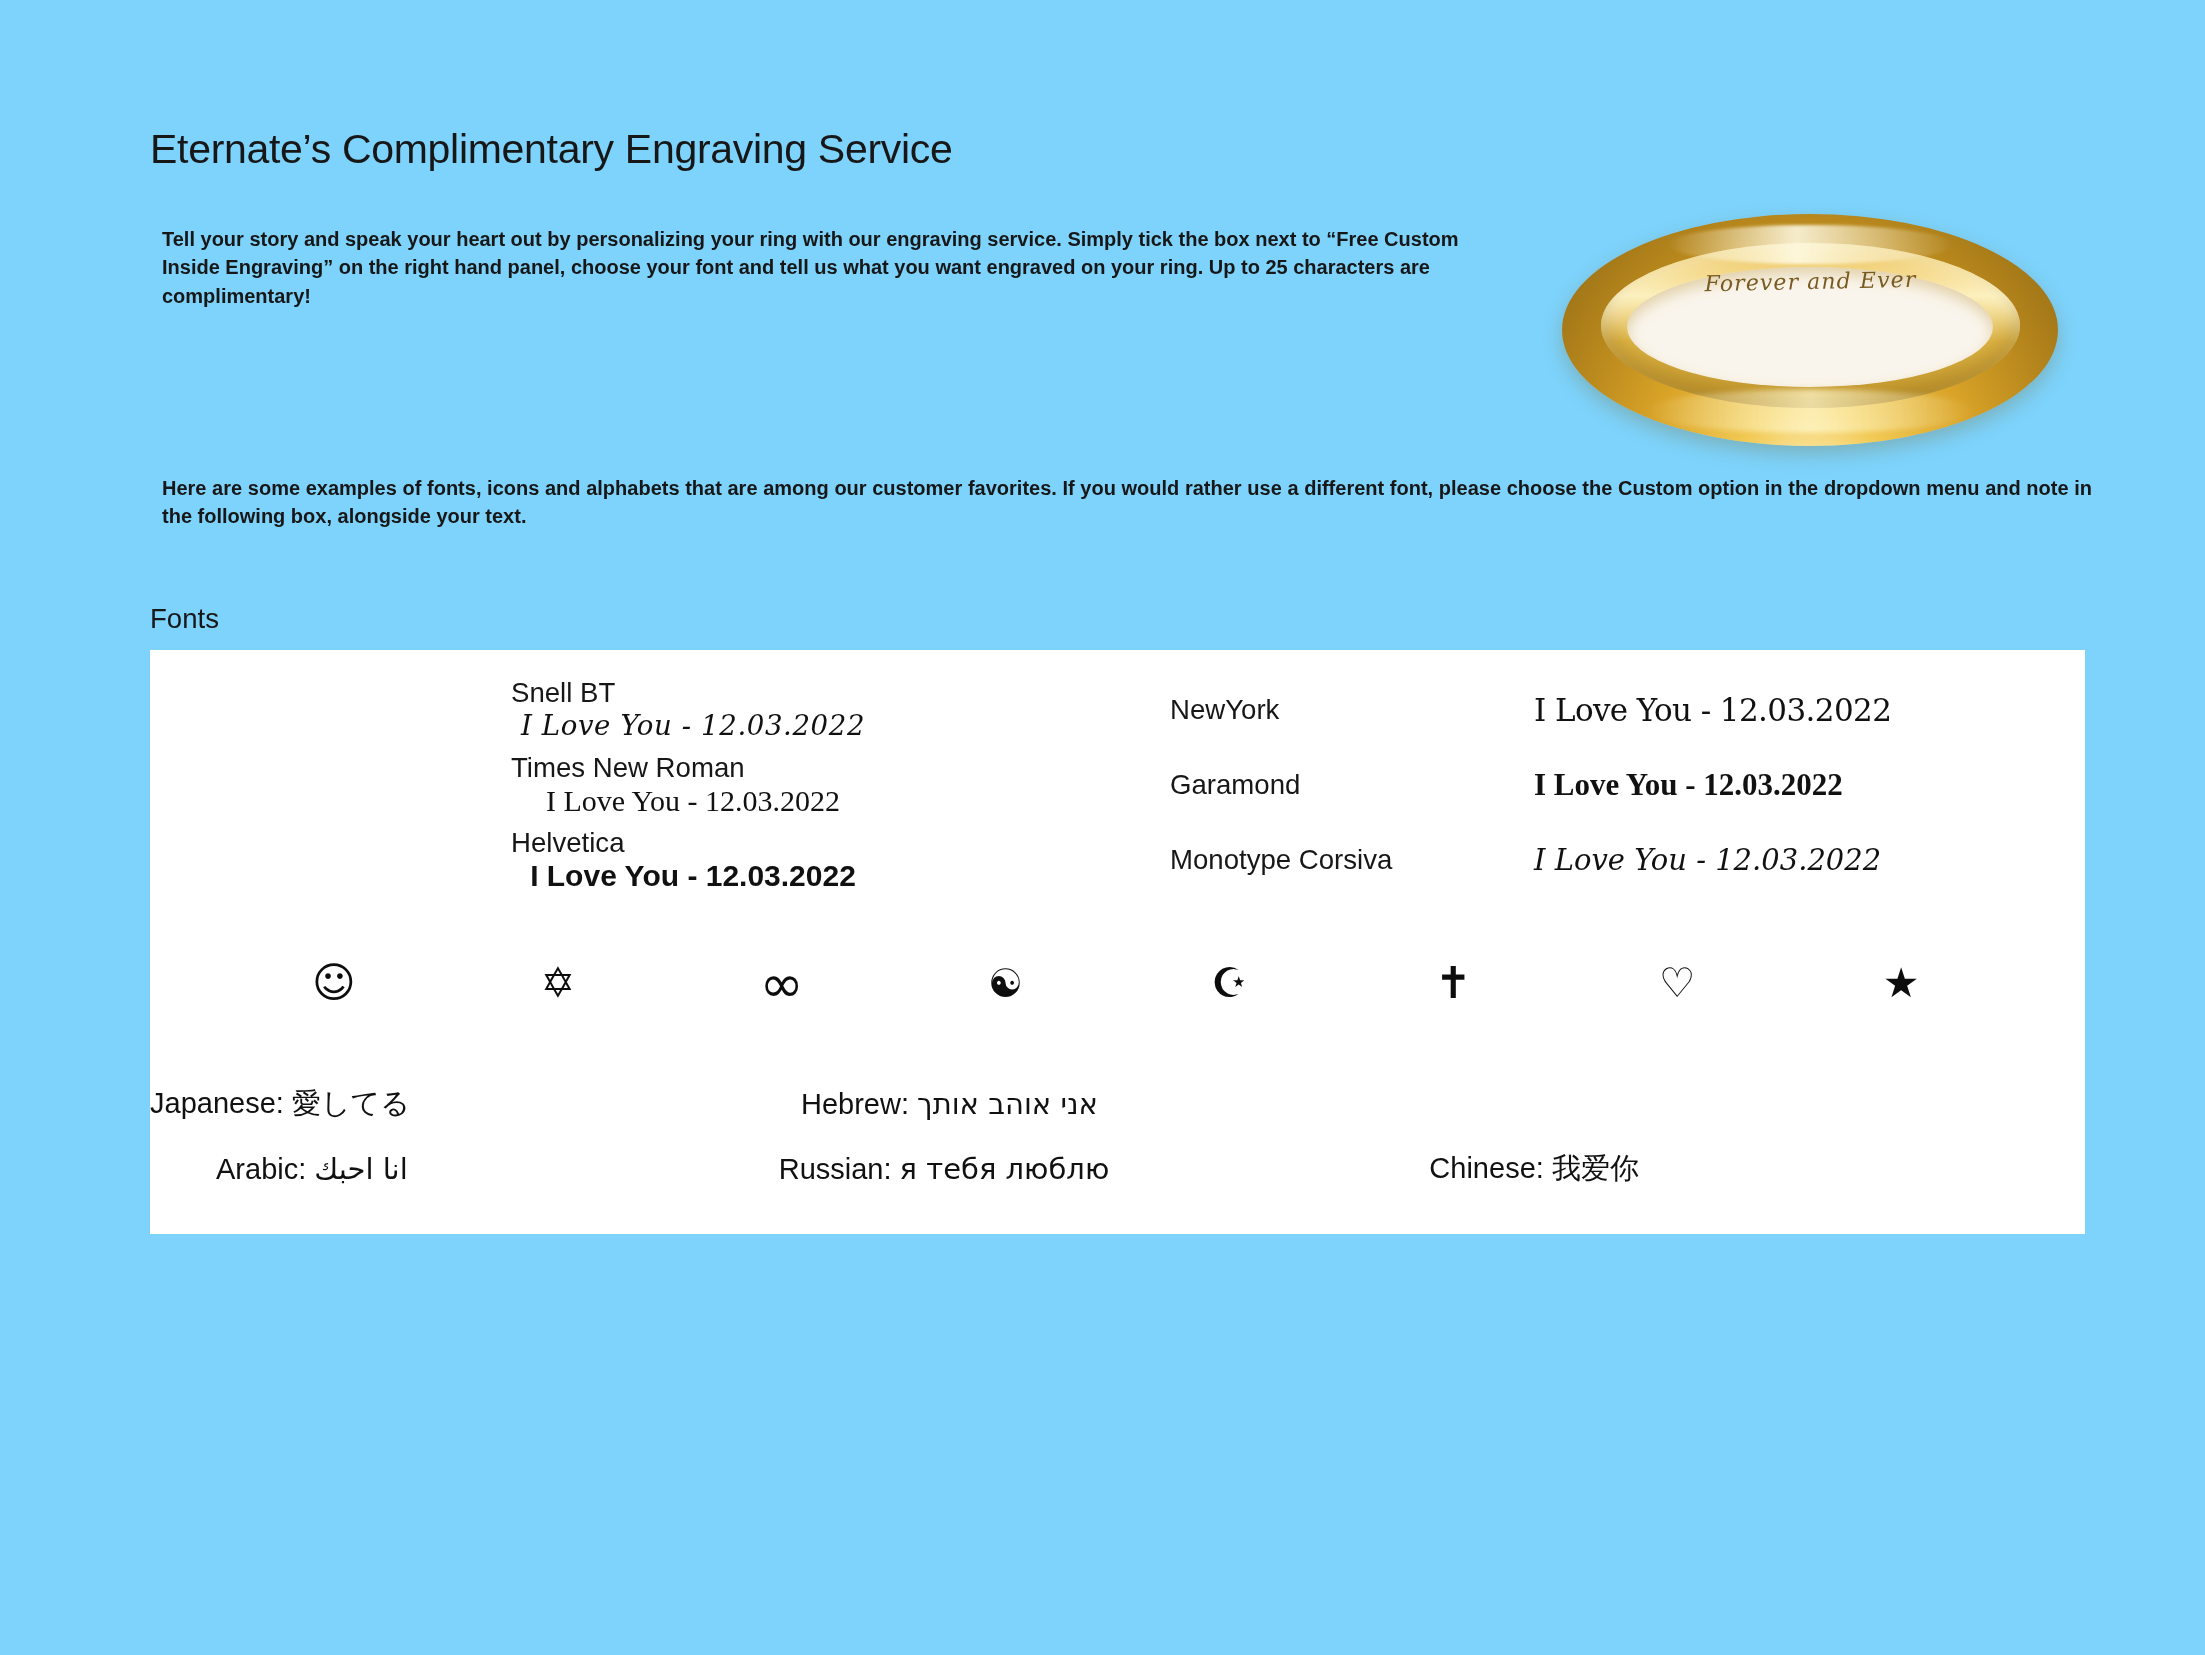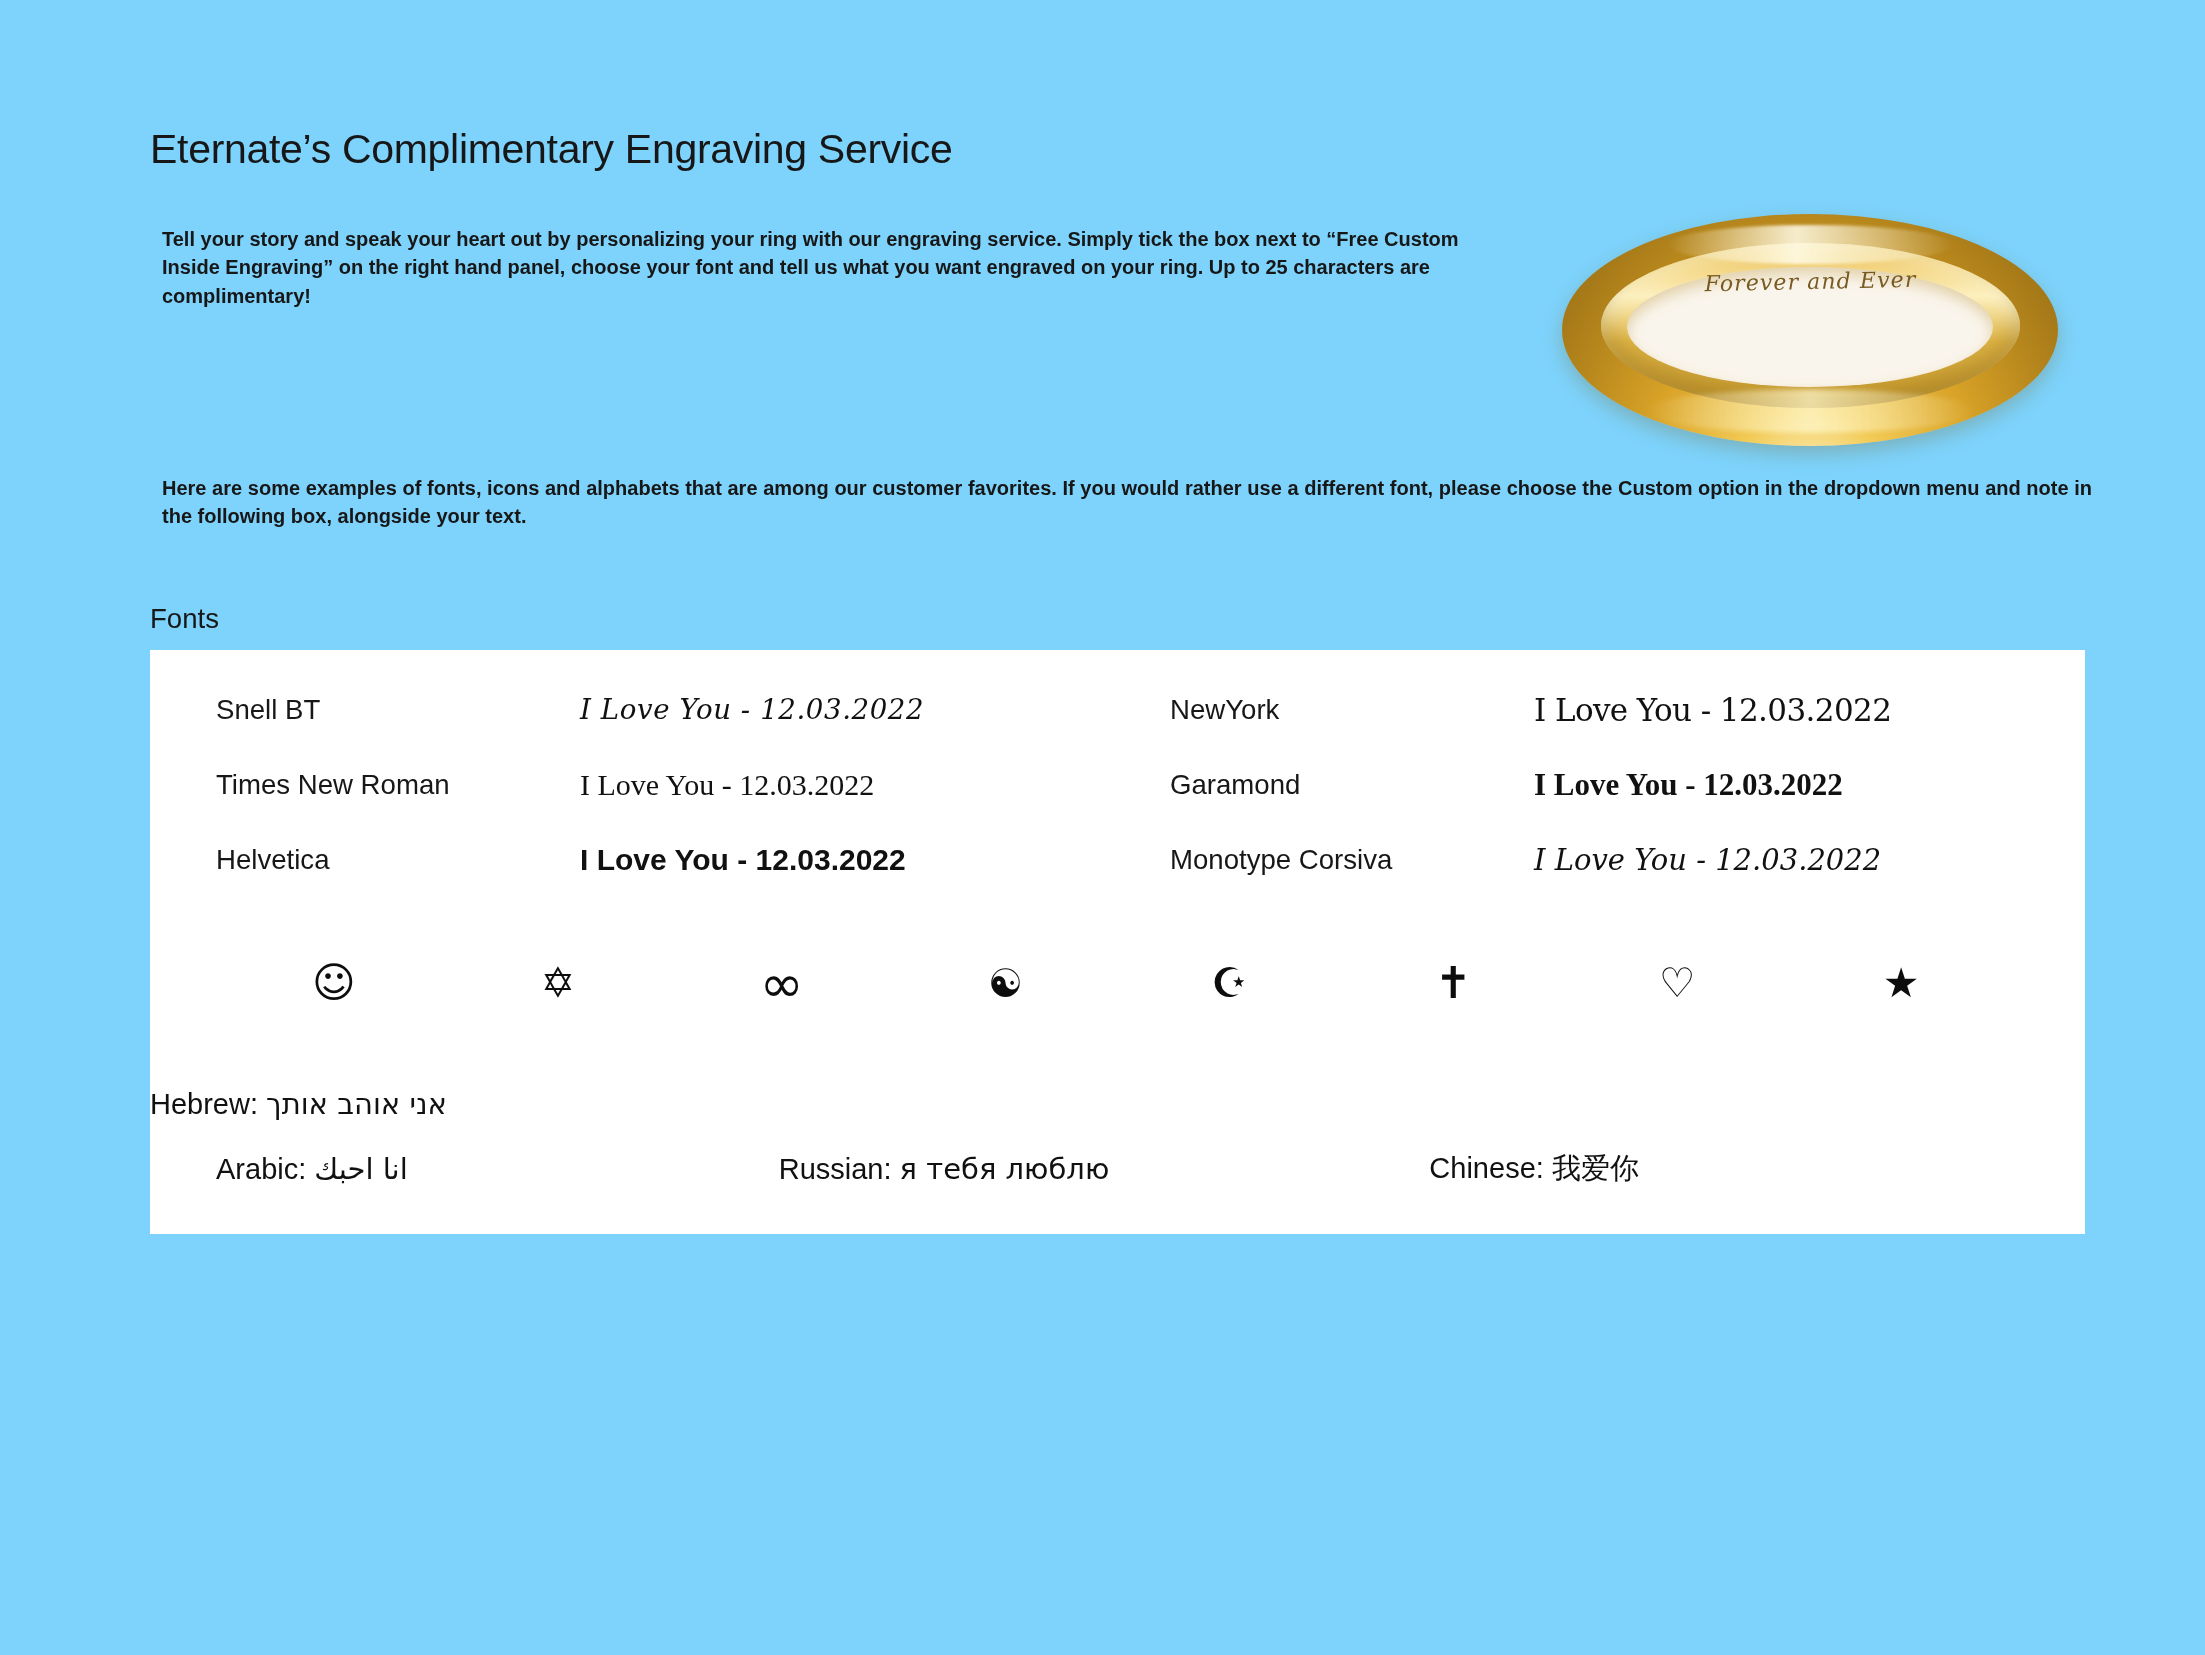--- a/index.html
+++ b/index.html
@@ -167,21 +167,21 @@
   }
   .font-row {
     display: flex;
     align-items: center;
     height: 75px;
   }
   .font-cell {
     display: flex;
     align-items: center;
   }
-  .font-cell.left { width: 1020px; padding-left: 66px; box-sizing: border-box; }
+  .font-cell.left { width: 1020px; padding-left: 66px; box-sizing: border-box; flex-direction: column; }
   .font-cell.right { width: 915px; box-sizing: border-box; }
   .font-name {
     width: 364px;
     font-size: 27.6px;
     color: #171717;
   }
   .font-sample {
     font-size: 30px;
     color: #111;
     white-space: nowrap;
@@ -316,20 +316,24 @@
       <div class="icon-item star-crescent">☪</div>
       <div class="icon-item cross">✝</div>
       <div class="icon-item heart">♡</div>
       <div class="icon-item star">★</div>
     </div>
 
 
     <div class="panel alpha-panel">
 
       <div class="alpha-row">
+        <div class="alpha-cell c2">
+          <span class="alpha-label">Japanese:</span>
+          <span class="alpha-value">愛してる</span>
+        </div>
         <div class="alpha-cell c3">
           <span class="alpha-label">Hebrew:</span>
           <span class="alpha-value">אני אוהב אותך</span>
         </div>
       </div>
 
       <div class="alpha-row">
         <div class="alpha-cell c1">
           <span class="alpha-label">Arabic:</span>
           <span class="alpha-value">انا احبك</span>

